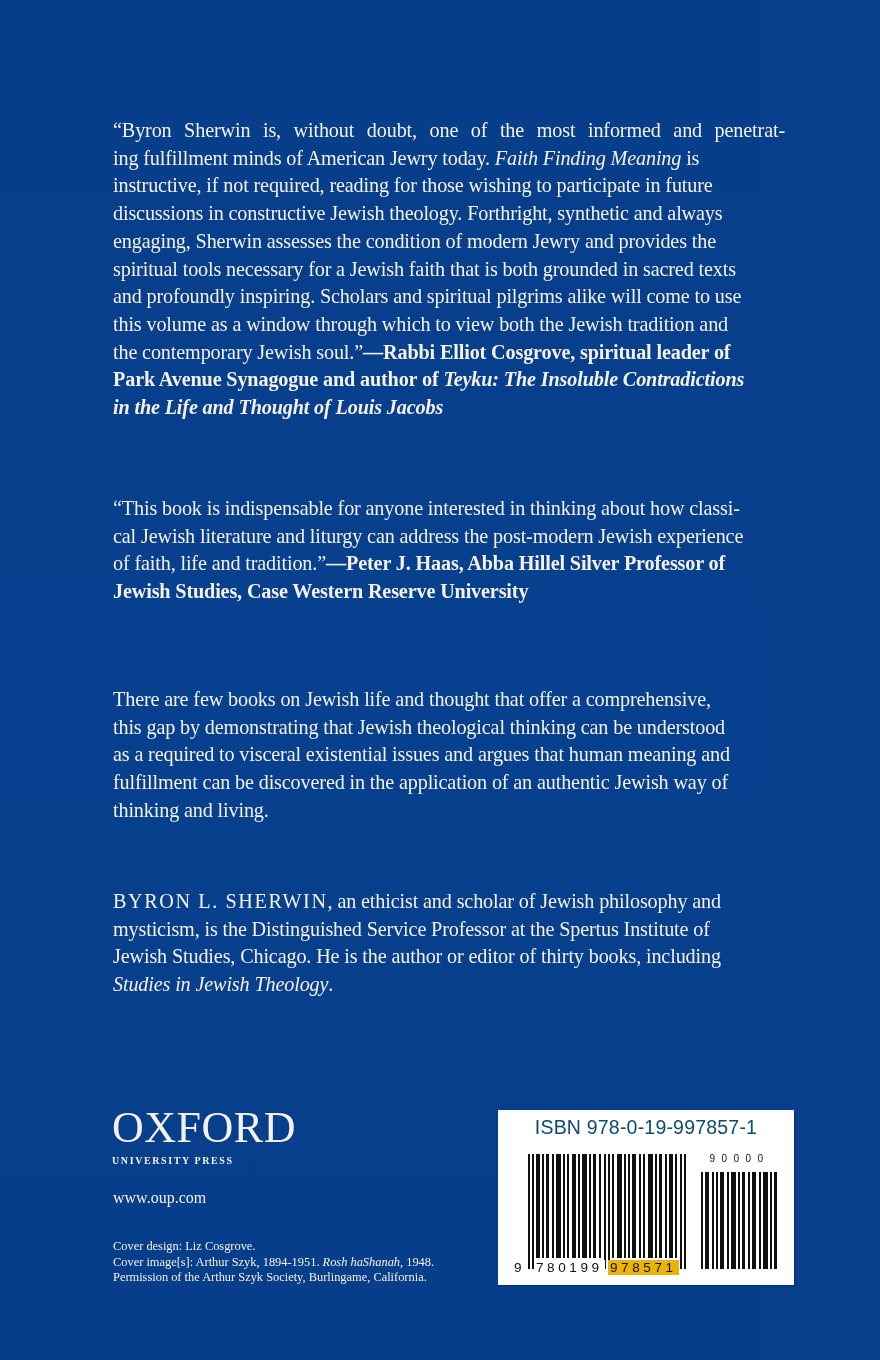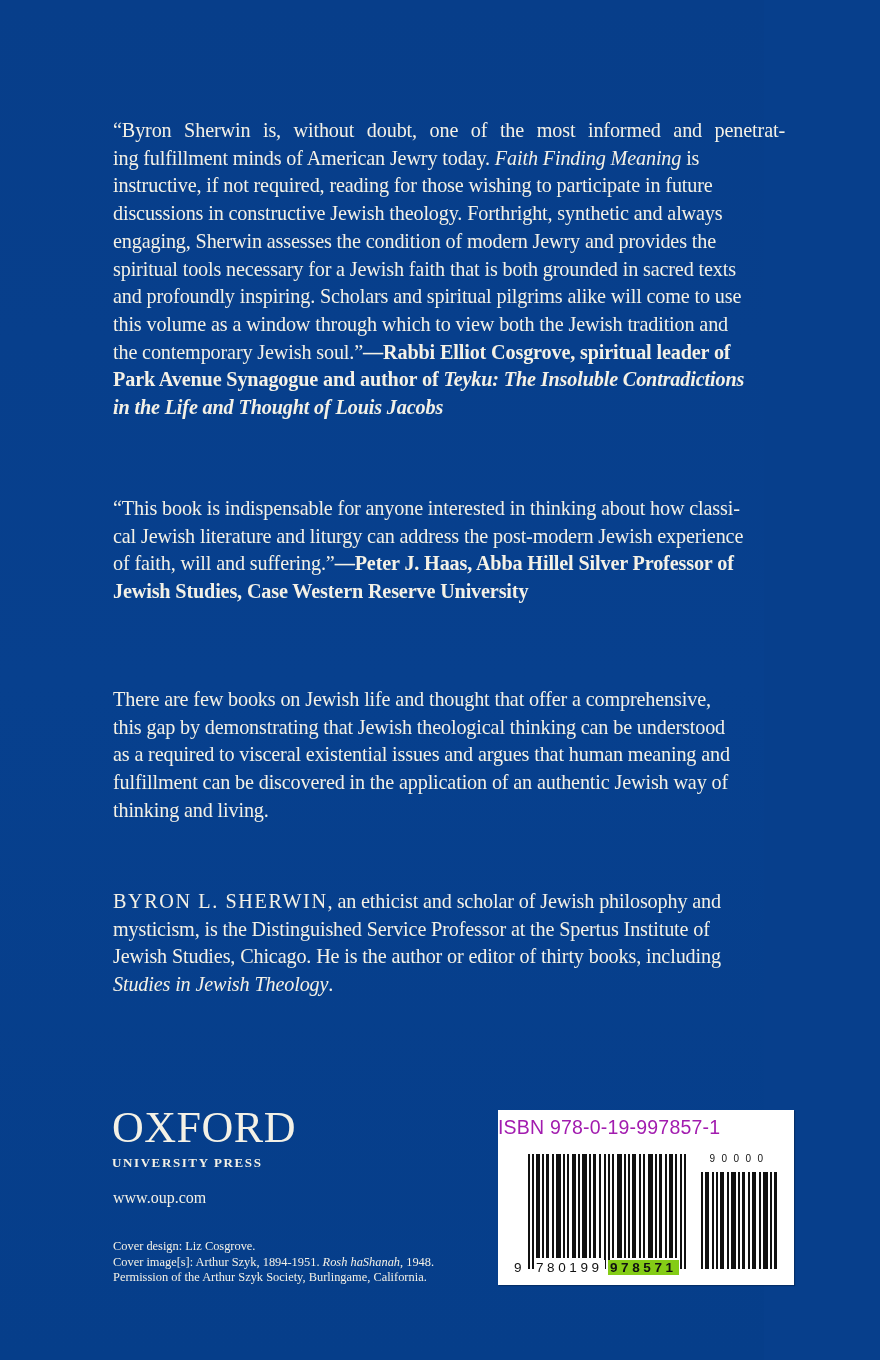--- a/index.html
+++ b/index.html
@@ -36,43 +36,43 @@
 
     .logo {
       position: absolute; left: 112px; top: 1106px;
     }
     .logo-main {
       font-size: 44px; line-height: 44px; letter-spacing: 0.5px;
       color: #f4f1e6; font-weight: normal;
     }
     .logo-sub {
       margin-top: 5px;
-      font-size: 13px; letter-spacing: 1.6px; font-weight: bold;
+      font-size: 10px; letter-spacing: 1.6px; font-weight: bold;
       color: #f4f1e6;
     }
     .website {
       position: absolute; left: 113px; top: 1189px;
       font-size: 16px; color: #f4f1e6;
     }
     .credits {
       position: absolute; left: 113px; top: 1239px;
       font-size: 12.4px; line-height: 15.5px; color: #f4f1e6;
     }
 
     .barcode-box {
       position: absolute; left: 498px; top: 1110px;
       width: 296px; height: 175px;
       background: #ffffff;
       box-shadow: 1px 1px 1px rgba(0,0,0,0.25);
     }
     .isbn-text {
       position: absolute; left: 0; width: 100%; top: 6px;
-      text-align: left;
+      text-align: center;
       font-family: "Liberation Sans", "DejaVu Sans", sans-serif;
-      font-size: 19.5px; color: #a21caf; letter-spacing: 0.2px;
+      font-size: 19.5px; color: #0c4a6e; letter-spacing: 0.2px;
     }
     .bars-main {
       position: absolute; left: 30px; top: 44px; height: 115px; width: 158px;
     }
     .bars-addon {
       position: absolute; left: 203px; top: 62px; height: 97px; width: 77px;
     }
     .addon-digits {
       position: absolute; left: 203px; top: 43px; width: 77px;
       font-family: "Liberation Sans", "DejaVu Sans", sans-serif;
@@ -80,21 +80,21 @@
     }
     .ean-digits {
       position: absolute; left: 16px; top: 150px;
       font-family: "Liberation Sans", "DejaVu Sans", sans-serif;
       font-size: 13.5px; color: #111;
       background: transparent;
       white-space: nowrap;
     }
     .ean-first { position: absolute; left: 0; top: 0; }
     .ean-left { position: absolute; left: 20px; top: 0; letter-spacing: 3.6px; background: #fff; padding: 0 2px; }
-    .ean-right { position: absolute; left: 94px; top: 0; letter-spacing: 3.6px; background: #84cc16; padding: 0 2px; font-weight: bold; }
+    .ean-right { position: absolute; left: 94px; top: 0; letter-spacing: 3.6px; background: #eab308; padding: 0 2px; }
   </style>
 </head>
 <body>
 
 <div class="cover">
 
   <div class="text-block blurb1">
     <span class="nowrap-line" style="text-align:justify;text-align-last:justify;">“Byron Sherwin is, without doubt, one of the most informed and penetrat-</span>
     <span class="nowrap-line"><span>ing fulfillment minds of American Jewry today. </span><span class="i">Faith Finding Meaning</span><span> is</span></span>
     <span class="nowrap-line">instructive, if not required, reading for those wishing to participate in future</span>
@@ -104,21 +104,21 @@
     <span class="nowrap-line">and profoundly inspiring. Scholars and spiritual pilgrims alike will come to use</span>
     <span class="nowrap-line">this volume as a window through which to view both the Jewish tradition and</span>
     <span class="nowrap-line"><span>the contemporary Jewish soul.”</span><span class="b">—Rabbi Elliot Cosgrove, spiritual leader of</span></span>
     <span class="nowrap-line"><span class="b">Park Avenue Synagogue and author of </span><span class="b i">Teyku: The Insoluble Contradictions</span></span>
     <span class="nowrap-line b i">in the Life and Thought of Louis Jacobs</span>
   </div>
 
   <div class="text-block blurb2">
     <span class="nowrap-line">“This book is indispensable for anyone interested in thinking about how classi-</span>
     <span class="nowrap-line">cal Jewish literature and liturgy can address the post-modern Jewish experience</span>
-    <span class="nowrap-line"><span>of faith, will and suffering.”</span><span class="b">—Peter J. Haas, Abba Hillel Silver Professor of</span></span>
+    <span class="nowrap-line"><span>of faith, life and tradition.”</span><span class="b">—Peter J. Haas, Abba Hillel Silver Professor of</span></span>
     <span class="nowrap-line b">Jewish Studies, Case Western Reserve University</span>
   </div>
 
   <div class="text-block desc">
     <span class="nowrap-line">There are few books on Jewish life and thought that offer a comprehensive,</span>
     <span class="nowrap-line">this gap by demonstrating that Jewish theological thinking can be understood</span>
     <span class="nowrap-line">as a required to visceral existential issues and argues that human meaning and</span>
     <span class="nowrap-line">fulfillment can be discovered in the application of an authentic Jewish way of</span>
     <span class="nowrap-line">thinking and living.</span>
   </div>

